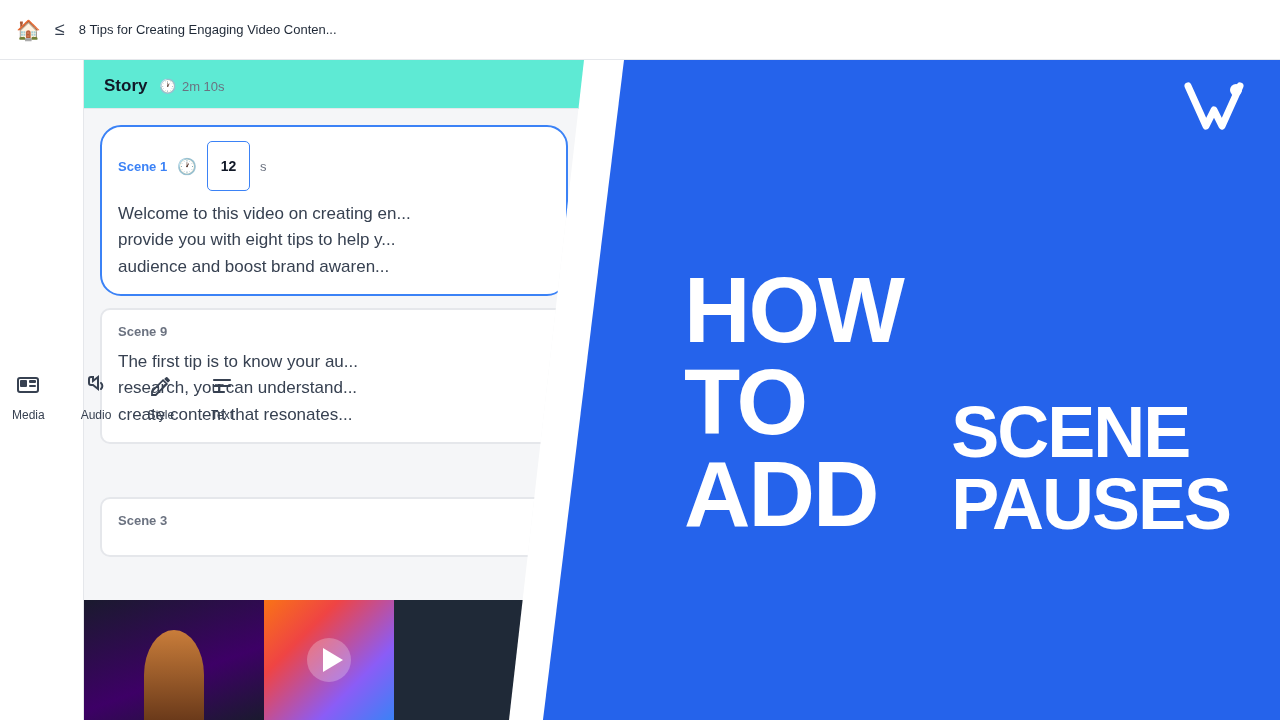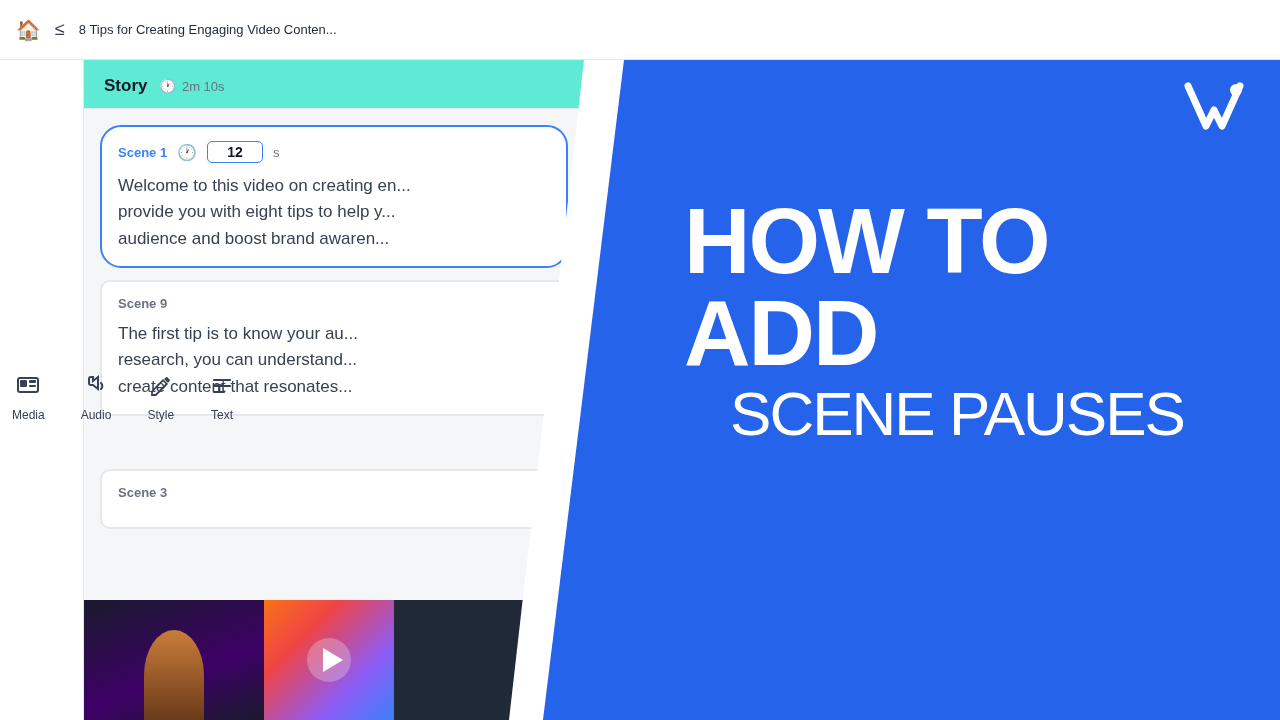--- a/index.html
+++ b/index.html
@@ -156,24 +156,24 @@
 
     .scene-clock {
       font-size: 16px;
       color: #9ca3af;
       cursor: pointer;
     }
 
     .scene-duration-input {
       border: 1.5px solid #3b82f6;
       border-radius: 5px;
-      padding: 2px 6px;
+      padding: 16px 6px;
       font-size: 14px;
       font-weight: 600;
-      width: 56px;
+      width: 43px;
       text-align: center;
       color: #111827;
       outline: none;
     }
 
     .scene-duration-unit {
       font-size: 13px;
       color: #6b7280;
     }
 
@@ -372,21 +372,21 @@
 
       <div class="logo">
         <svg width="72" height="72" viewBox="0 0 72 72" fill="none" xmlns="http://www.w3.org/2000/svg">
 
           <path d="M10 12 L28 52 L36 36 L44 52 L62 12" stroke="white" stroke-width="7" stroke-linecap="round" stroke-linejoin="round" fill="none"></path>
 
           <circle cx="58" cy="16" r="6" fill="white"></circle>
         </svg>
       </div>
 
-      <div class="blue-panel-content" style="position:absolute; right:0; top:0; bottom:0; left:80px; display:flex; flex-direction:column; justify-content:center; align-items:center; padding:40px 50px 180px 80px; z-index:3;">
+      <div class="blue-panel-content" style="position:absolute; right:0; top:0; bottom:0; left:80px; display:flex; flex-direction:row; justify-content:center; align-items:flex-end; padding:40px 50px 180px 80px; z-index:3;">
         <div class="big-text" style="font-size:92px; font-weight:900; color:#fff; line-height:1; text-transform:uppercase; letter-spacing:-2px; font-family: Arial Black, Arial, sans-serif;">HOW TO ADD</div>
-        <div class="big-text" style="font-size:62px; font-weight:400; color:#fff; line-height:1; text-transform:uppercase; letter-spacing:-2px; font-family: Arial Black, Arial, sans-serif; margin-top:4px;">SCENE PAUSES</div>
+        <div class="big-text" style="font-size:72px; font-weight:700; color:#fff; line-height:1; text-transform:uppercase; letter-spacing:-2px; font-family: Arial Black, Arial, sans-serif; margin-top:4px;">SCENE PAUSES</div>
       </div>
 
     </div>
 
   </div>
 </div>
 
 </body></html>

